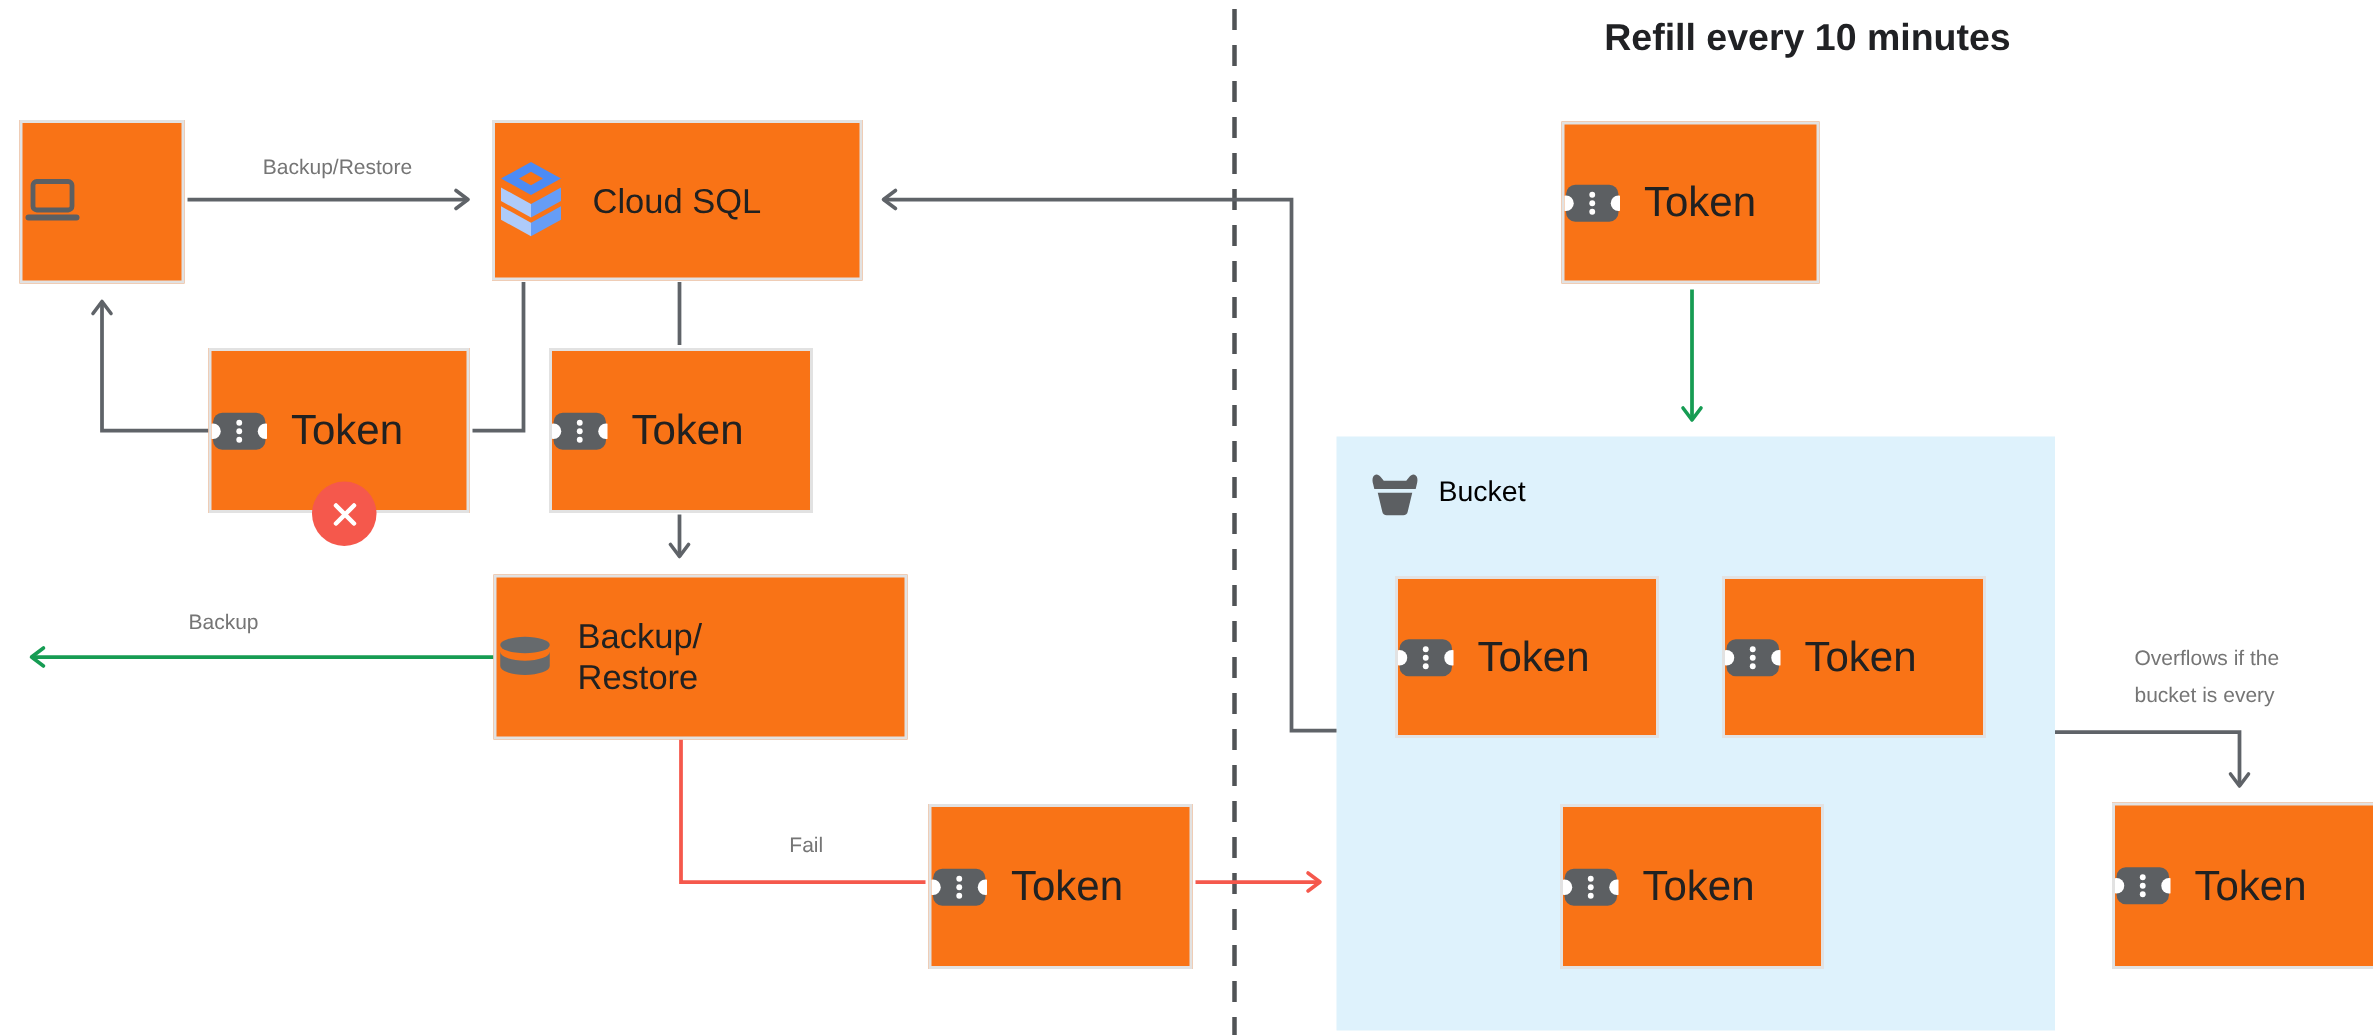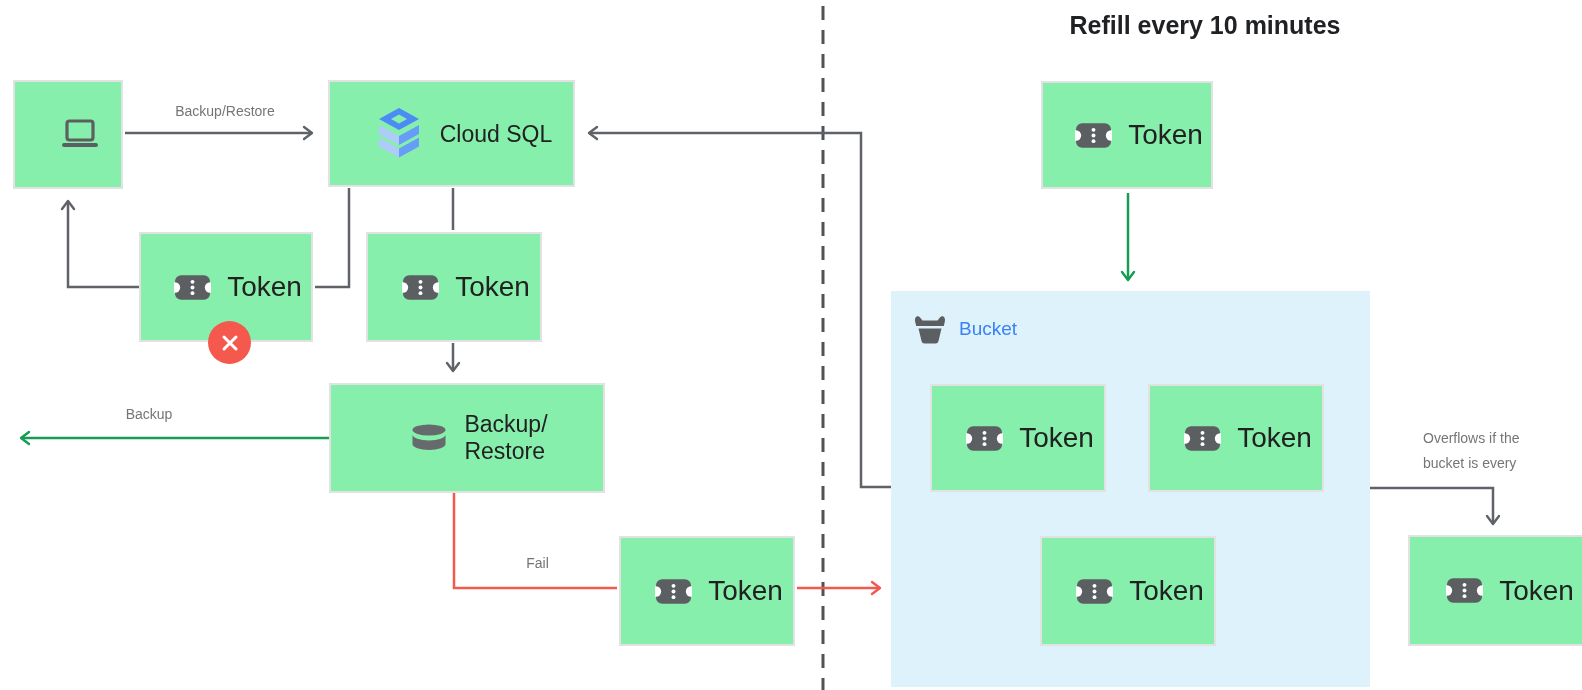--- a/index.html
+++ b/index.html
@@ -3,41 +3,40 @@
 <meta charset="utf-8">
 <style>
   html,body{margin:0;padding:0;background:#ffffff;}
   #canvas{
     position:relative;width:1582px;height:690px;overflow:hidden;
     background:#ffffff;
     font-family:"Liberation Sans","DejaVu Sans",sans-serif;
   }
   
   .box{
-    position:absolute;background:#86efac;border:2px solid #e2e2e2;
-    box-sizing:border-box;display:flex;align-items:center;justify-content:center;
+    position:absolute;background:#f97316;border:2px solid #e2e2e2;
+    box-sizing:border-box;display:flex;align-items:center;
     z-index:3;
-    padding-left:24px;
   }
   .box-label{
     color:#212121;font-size:28px;line-height:24px;white-space:nowrap;
   }
   .big-label{font-size:23px;}
   .token-gap{margin-left:16px;}
   .sql-gap{margin-left:17px;}
   .br-text{color:#212121;font-size:23px;line-height:27px;text-align:left;margin-left:16px;}
   
   #bucket-region{
     position:absolute;left:891px;top:291px;width:479px;height:396px;
     background:#def2fc;z-index:1;
   }
   #bucket-header{
     position:absolute;left:912px;top:312px;display:flex;align-items:center;z-index:2;
   }
-  #bucket-header .bucket-label{color:#3b82f6;font-size:19px;margin-left:11px;}
+  #bucket-header .bucket-label{color:#000000;font-size:19px;margin-left:11px;}
   
   #wires{position:absolute;left:0;top:0;z-index:2;}
   
   .edge-label{
     position:absolute;color:#757575;font-size:14px;line-height:25px;
     white-space:nowrap;z-index:4;
   }
   .centered{text-align:center;}
   
   #diagram-title{

